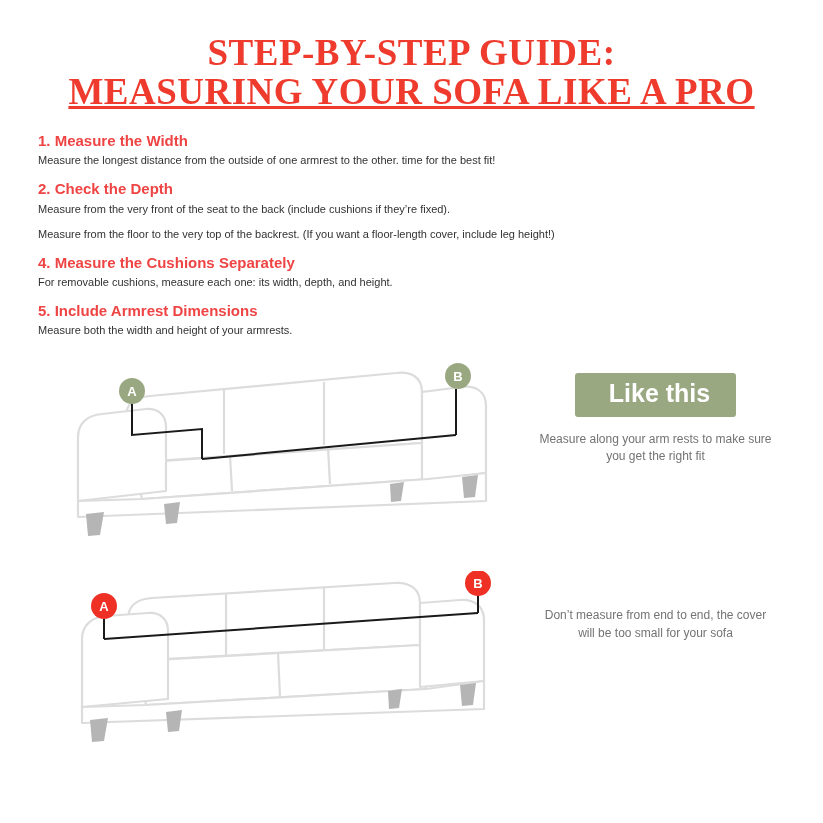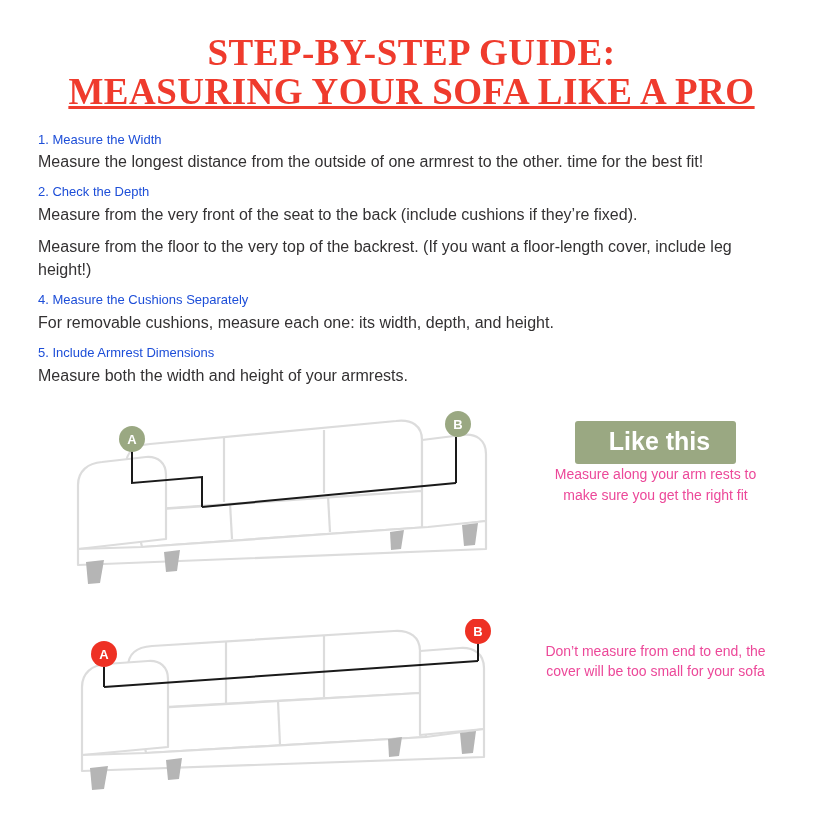--- a/index.html
+++ b/index.html
@@ -38,28 +38,28 @@
   }
   .title-line-1 { font-size: 37px; text-align: center; }
   .title-line-2 { font-size: 37px; text-decoration: underline; }
 
   
   .steps {
     margin-top: 18px;
   }
   .step { margin-bottom: 2px; }
   .step-head {
-    color: #1d4ed8;
-    font-size: 13px;
-    font-weight: normal;
+    color: #ef4444;
+    font-size: 15px;
+    font-weight: bold;
     line-height: 1.5;
     margin: 0 0 1px 0;
   }
   .step-body {
-    font-size: 16px;
+    font-size: 11px;
     color: #333132;
     line-height: 1.45;
     margin: 0 0 9px 0;
   }
 
   
   .panels {
     position: relative;
     margin-top: 12px;
   }
@@ -88,23 +88,24 @@
   }
   .tag-good { background: #9aa882; }
   .tag-bad  { background: #f23c2e; }
   .tag-bad .x {
     font-size: 20px;
     font-weight: normal;
     vertical-align: 2px;
     margin-right: 7px;
   }
   .caption {
-    font-size: 14px;
-    color: #ec4899;
+    font-size: 12px;
+    color: #737373;
     line-height: 1.45;
+    margin-top: 14px;
     padding: 0 10px;
   }
   .panel-row.second { margin-top: 26px; }
 </style>
 </head>
 <body>
 
 <div class="page">
 
   <div class="title-block">

